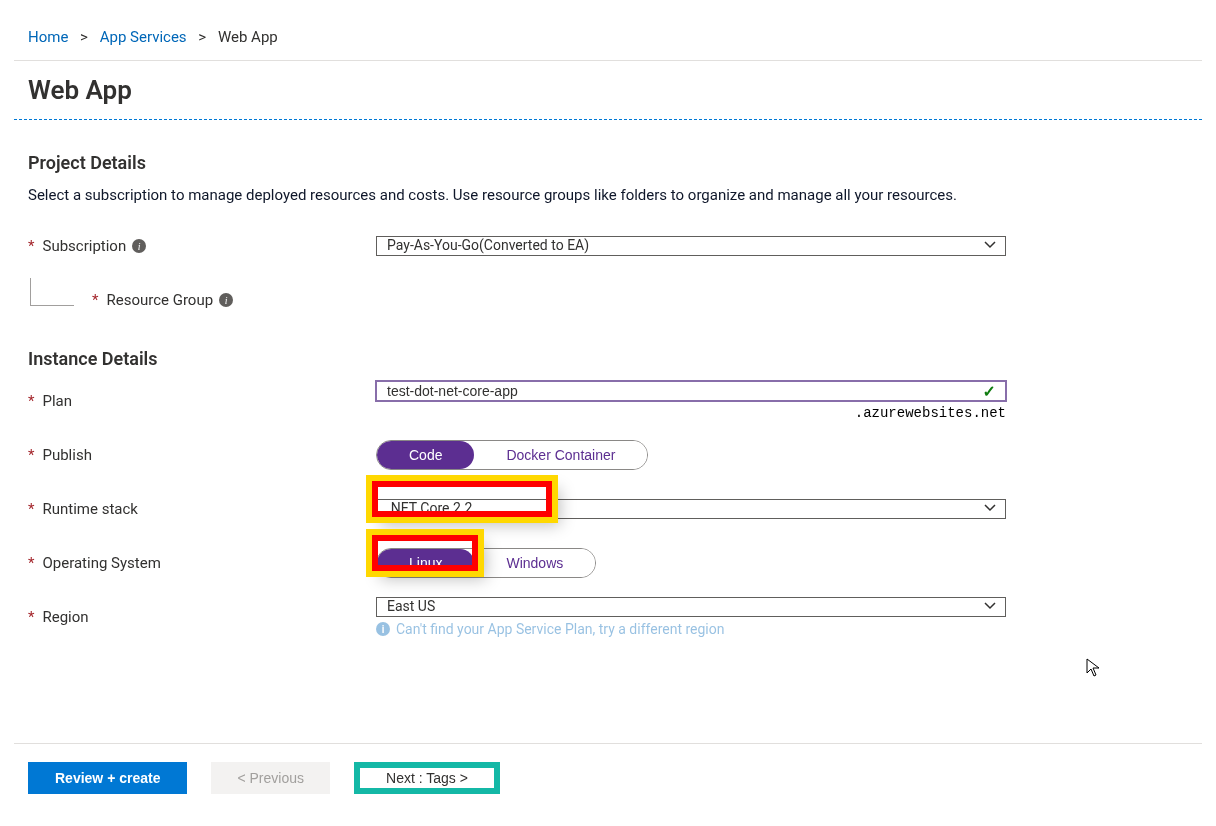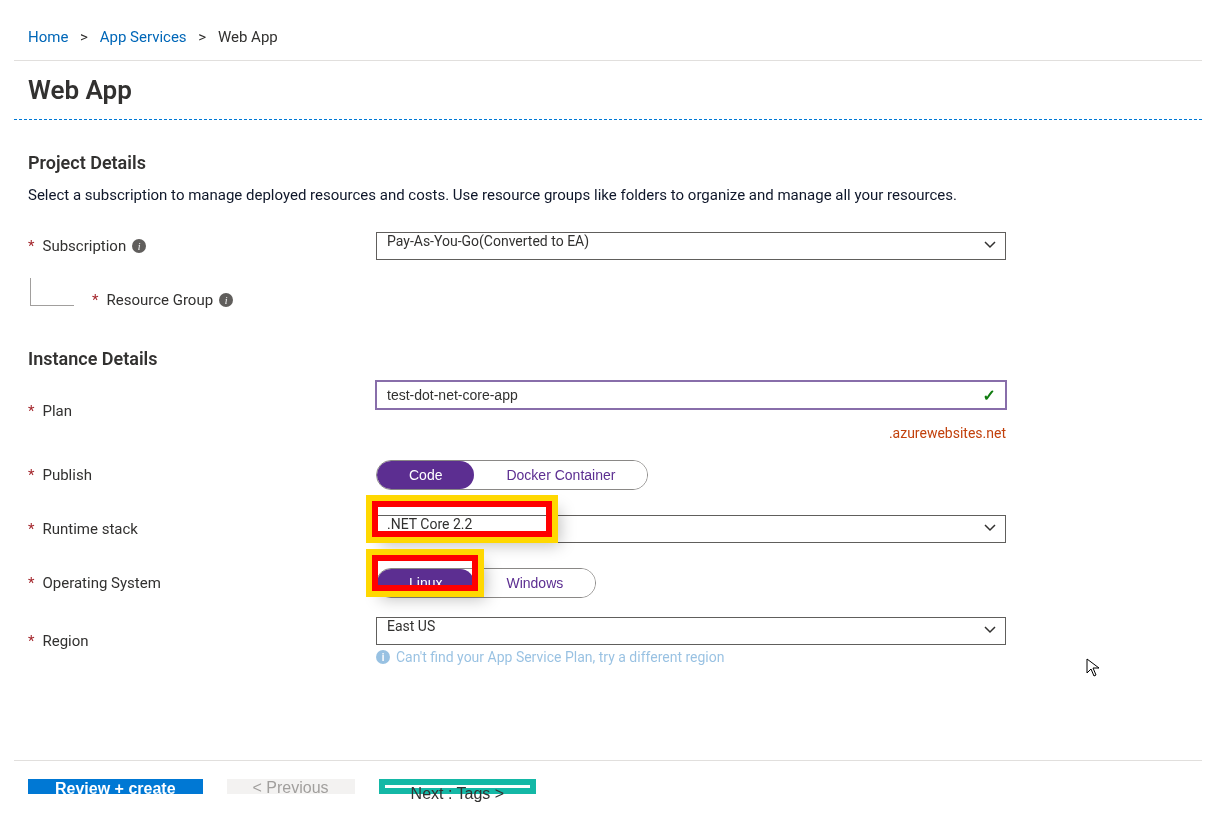--- a/index.html
+++ b/index.html
@@ -100,21 +100,21 @@
     border-bottom: 1px solid #a19f9d;
     margin-right: 12px;
     margin-top: -16px;
   }
   .form-label.indented { padding-left: 2px; }
 
   .form-control { flex: 0 0 630px; position: relative; }
 
   .select, .text-input {
     width: 100%;
-    height: 28px;
+    height: 20px;
     border: 1px solid #605e5c;
     background: #fff;
     padding: 0 30px 0 10px;
     font-size: 14px;
     color: #323130;
   }
   .text-input {
     border: 1px solid #886eaa;
     outline: 1px solid #886eaa;
     padding-right: 38px;
@@ -124,23 +124,24 @@
     position: absolute; right: 10px; top: 50%; transform: translateY(-50%);
     pointer-events: none;
   }
   .chev svg { width: 12px; height: 12px; }
   .valid-check {
     position: absolute; right: 10px; top: 50%; transform: translateY(-50%);
     color: #107c10; font-size: 16px; font-weight: bold;
   }
   .suffix {
     text-align: right;
-    color: #c2410c;
-    font-size: 14px;
-    margin-top: 16px;
+    color: #000000;
+    font-size: 14px;
+    margin-top: 4px;
+    font-family: Liberation Mono, monospace;
   }
 
   .link { color: #0067b8; text-decoration: none; font-size: 14px; display: inline-block; margin-top: 6px; }
 
   .blurred {
     filter: blur(4px);
     color: #777;
   }
 
   .pill-group {
@@ -193,23 +194,23 @@
     position: absolute;
     left: 0; right: 0; bottom: 0;
     border-top: 1px solid #e1dfdd;
     padding: 18px 14px;
     background: #fff;
     display: flex;
     gap: 24px;
     align-items: center;
   }
   .btn {
-    height: 15px;
+    height: 32px;
     padding: 0 26px;
-    font-size: 16px;
+    font-size: 14px;
     cursor: pointer;
     border: 1px solid transparent;
   }
   .btn-primary { background: #0078d4; color: #fff; border-color: #0078d4; font-weight: 600; }
   .btn-secondary { background: #f3f2f1; color: #a19f9d; border: none; }
   .btn-outline { background: #fff; color: #323130; border: 6px solid #14b8a6; }
 
   .cursor {
     position: absolute;
     right: 100px;

